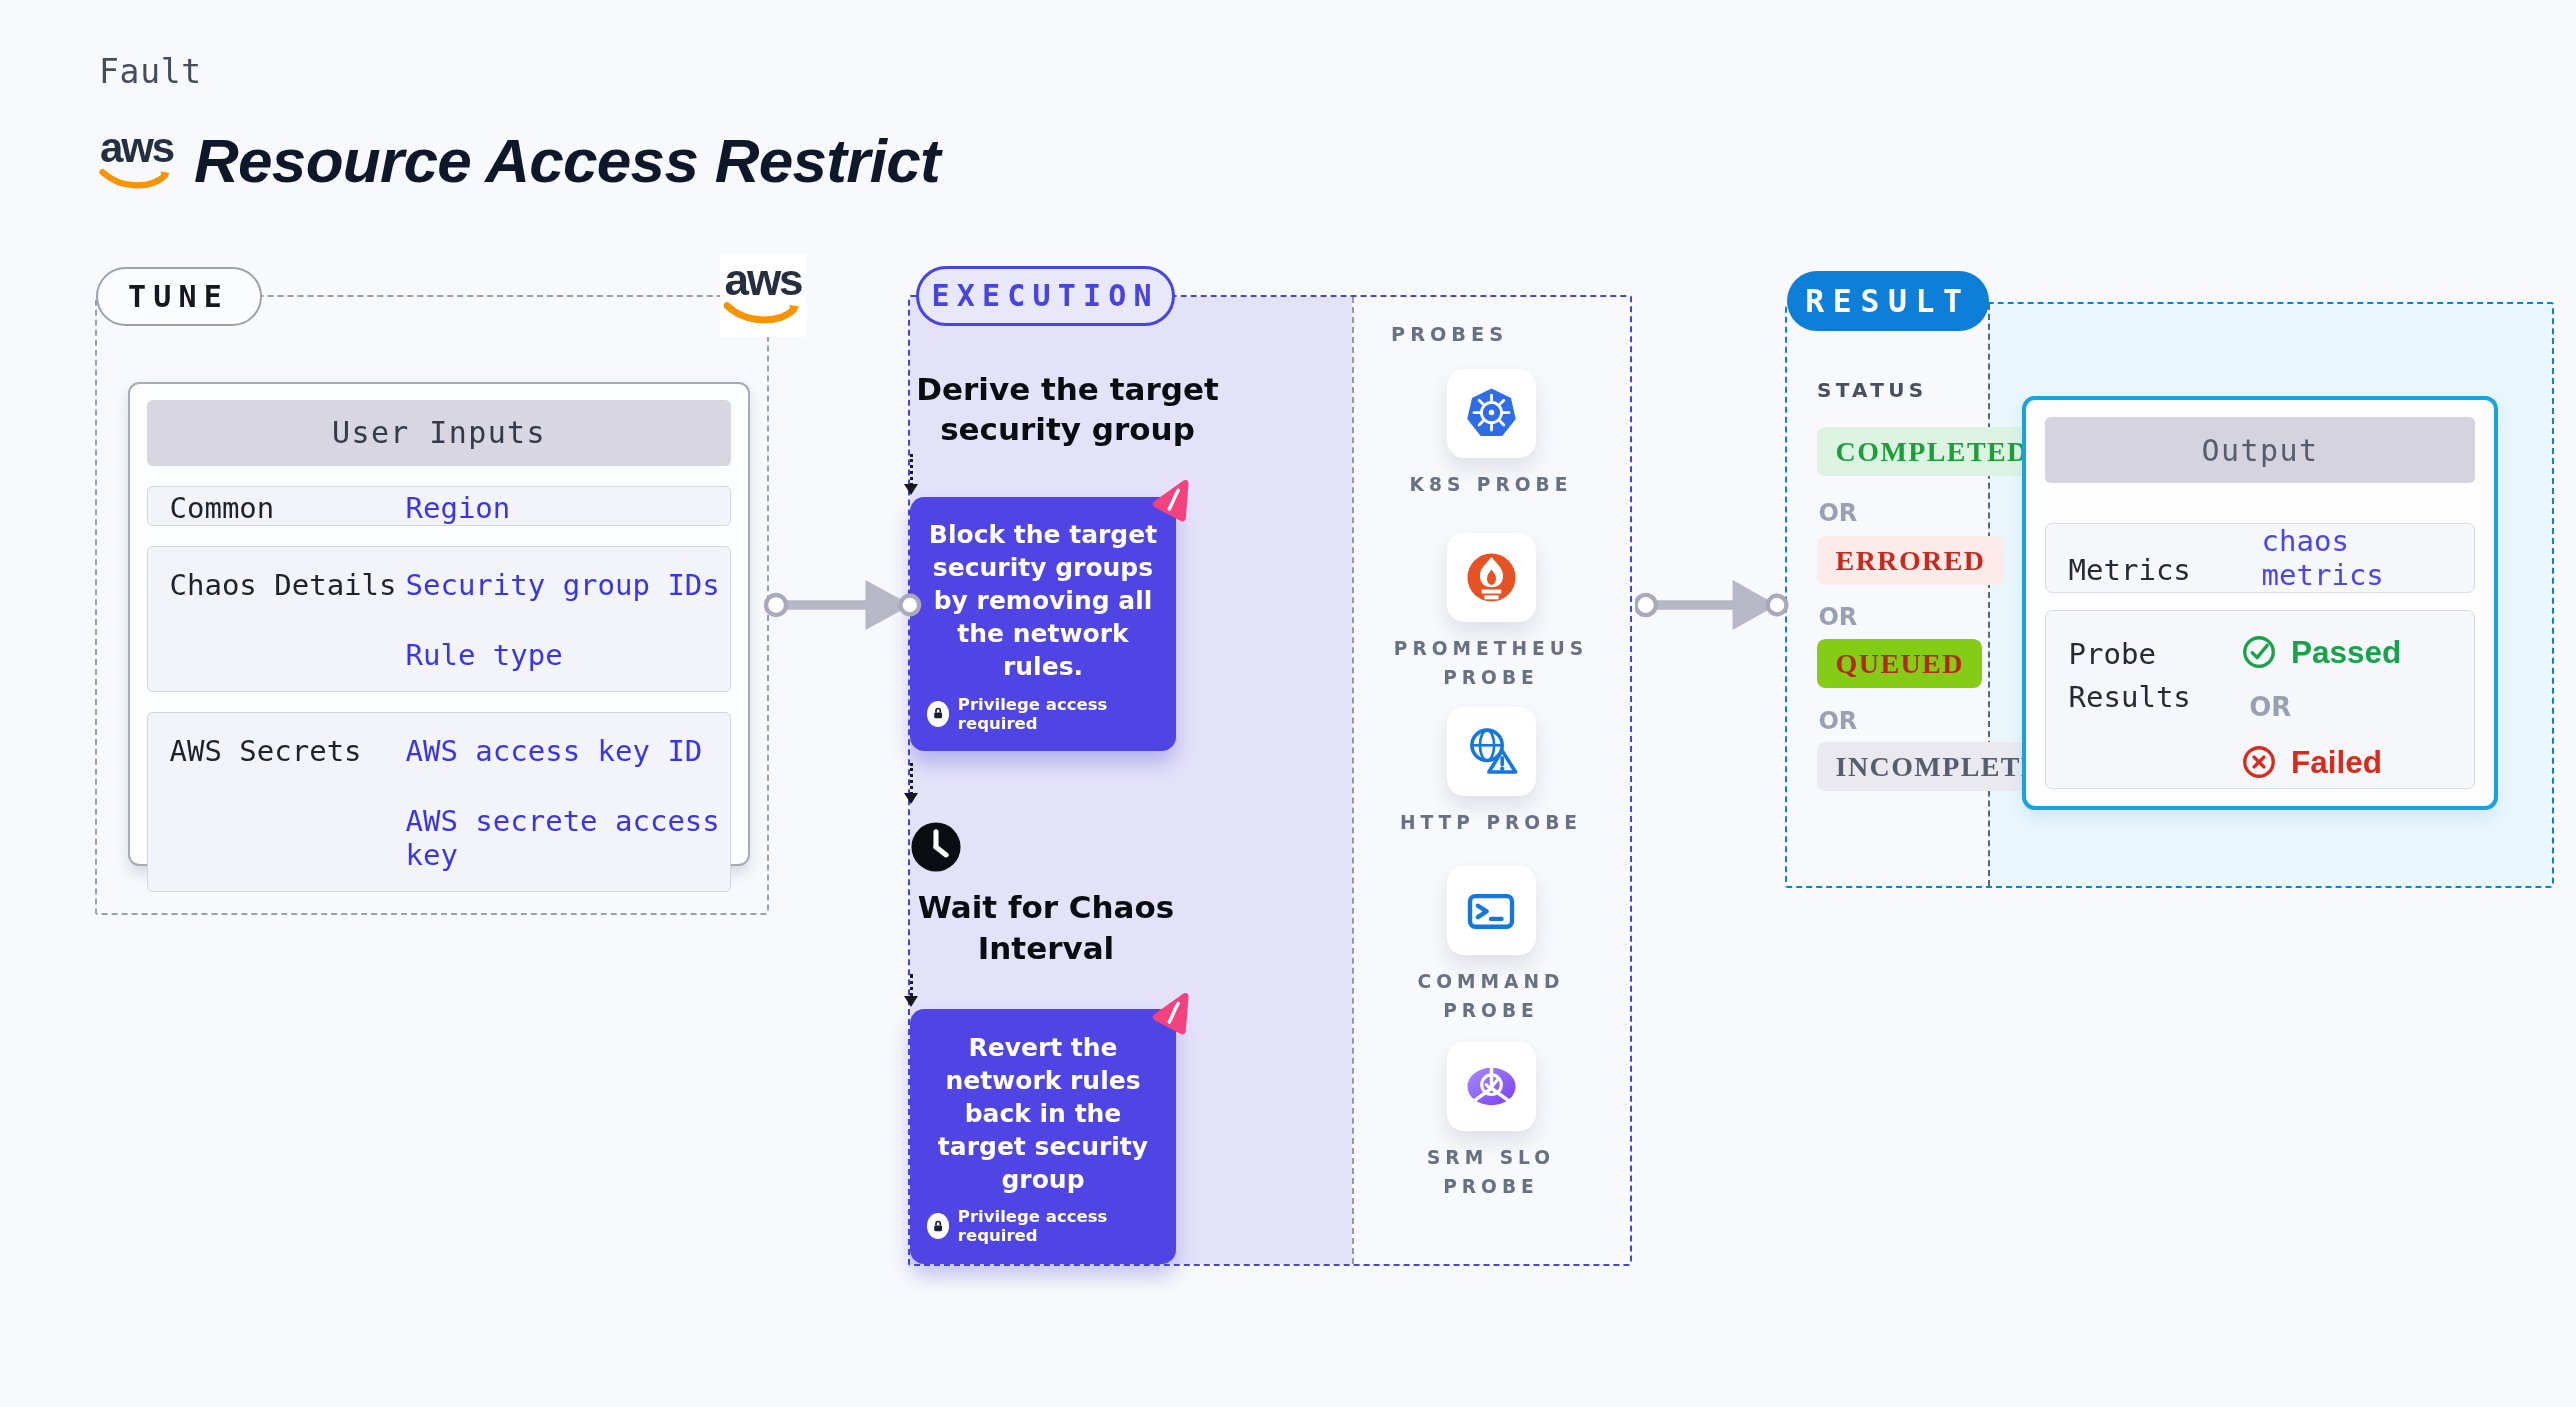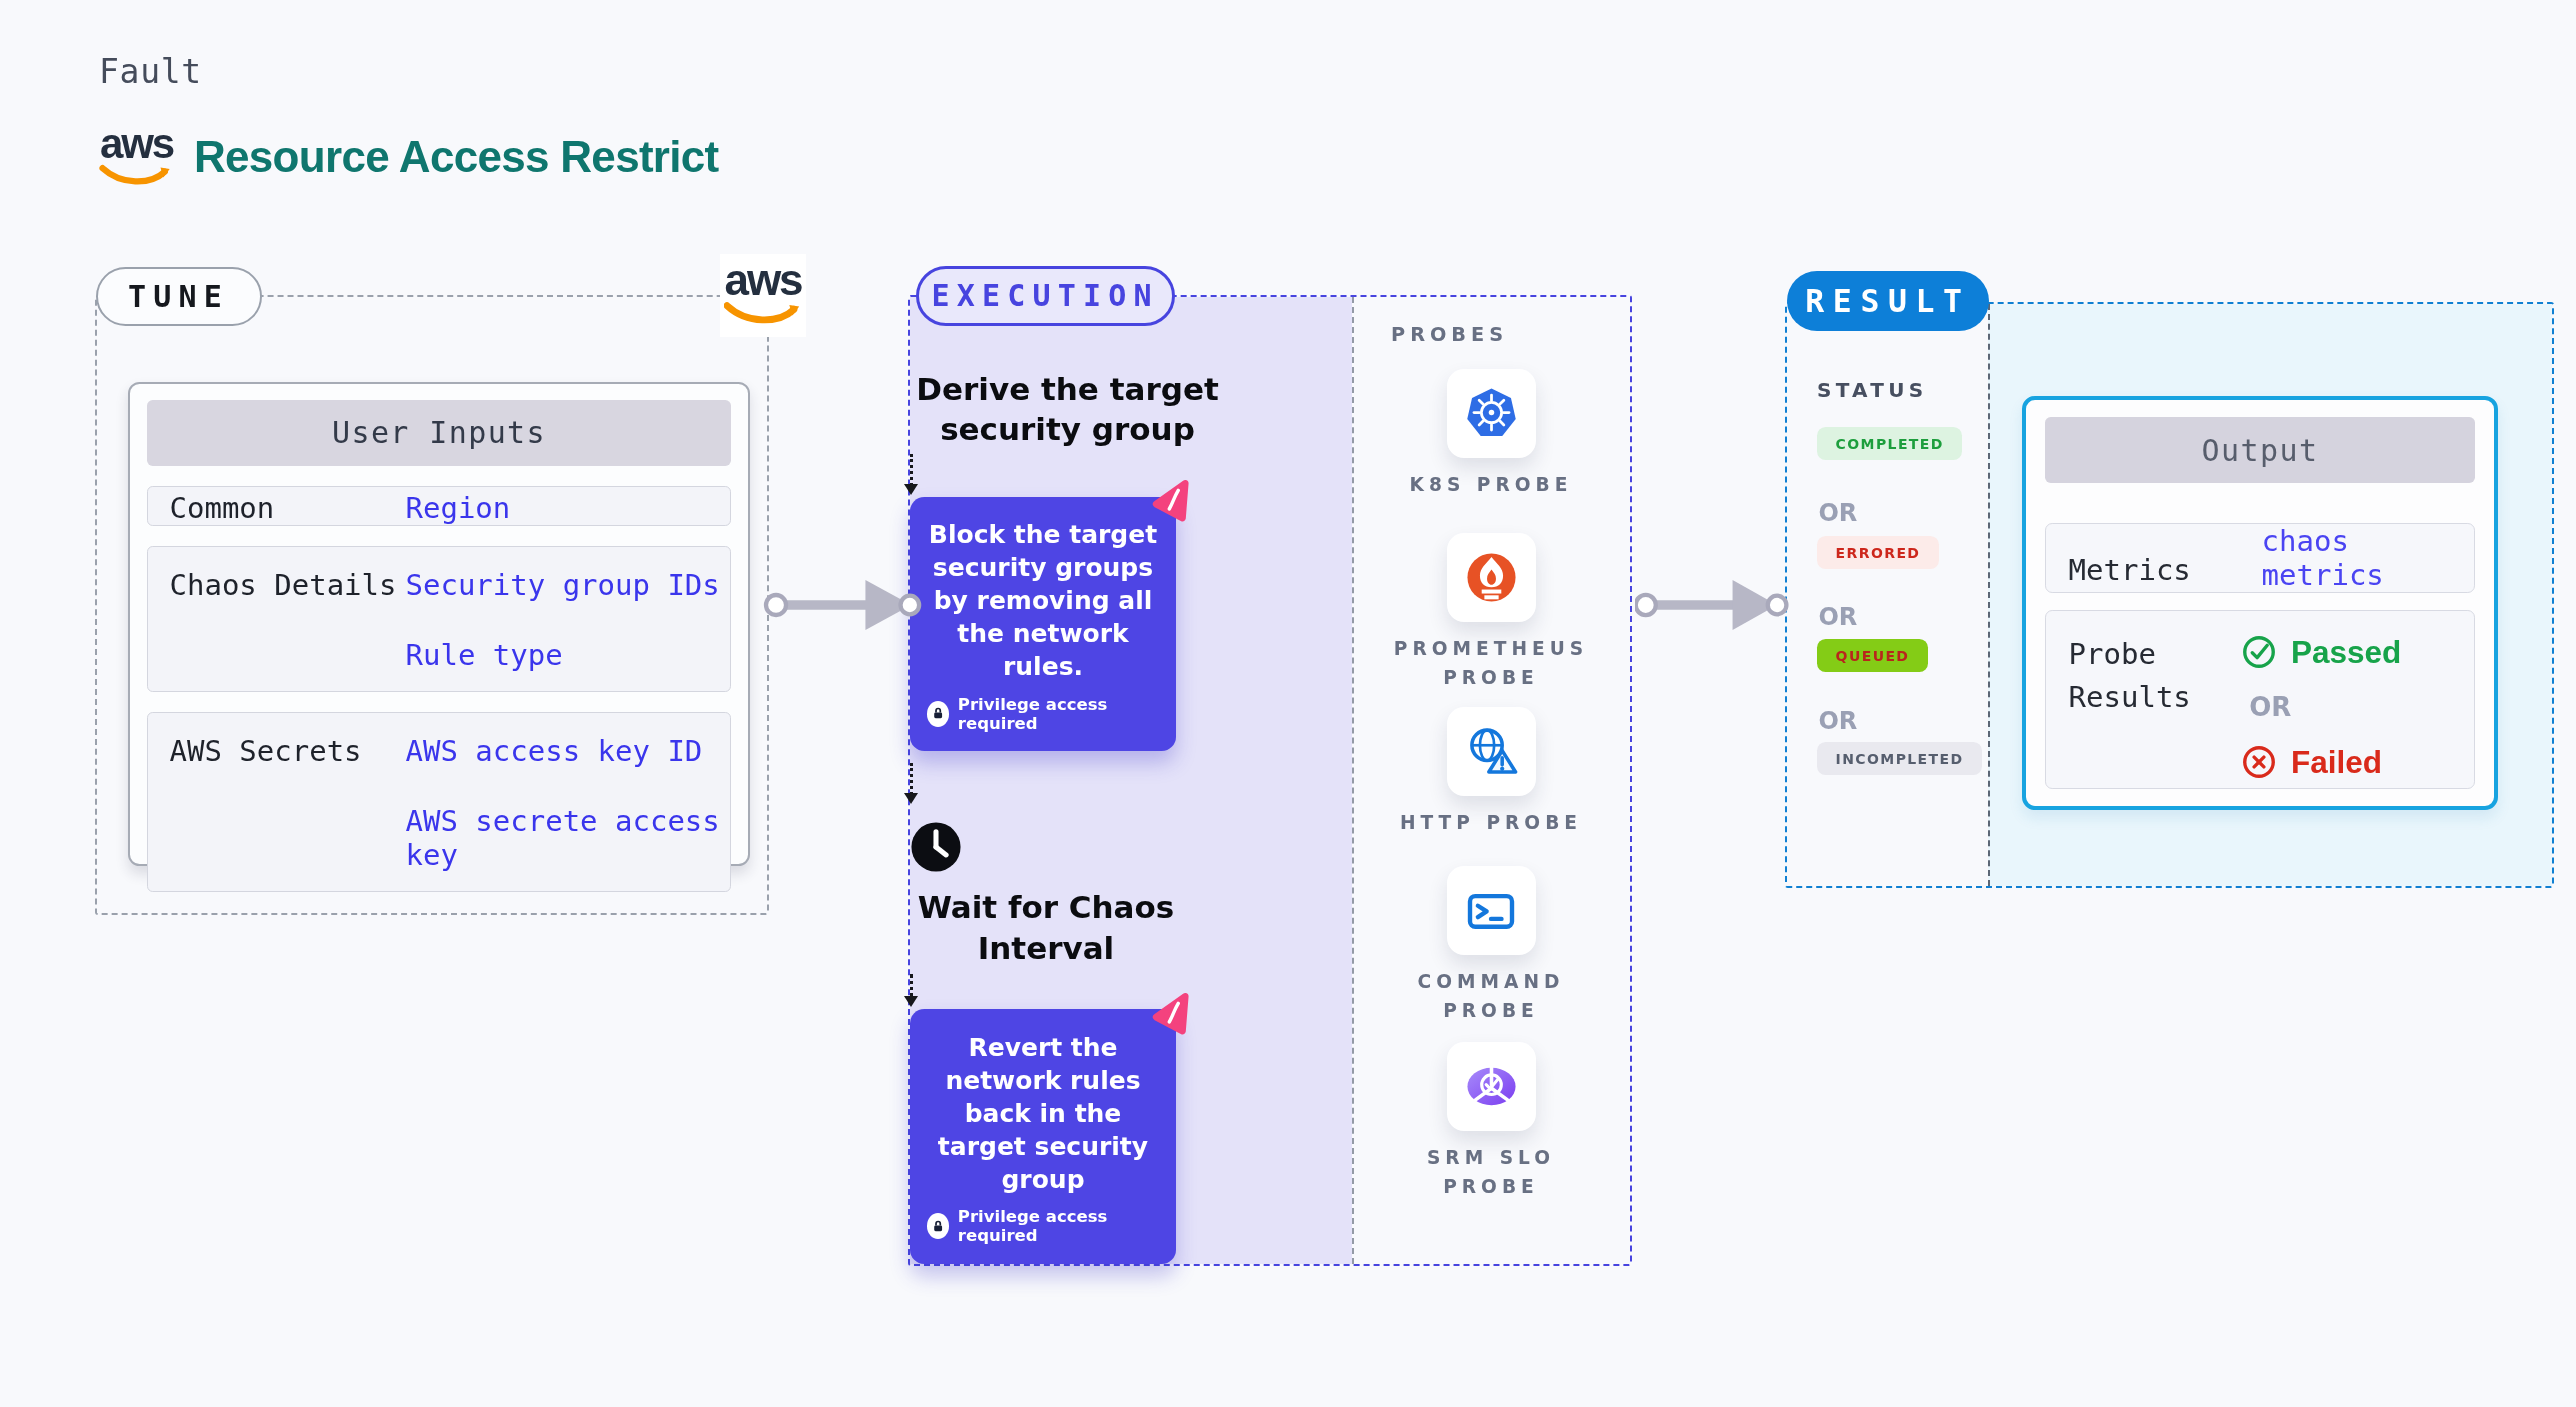--- a/index.html
+++ b/index.html
@@ -8,21 +8,21 @@
     background:#f8f9fc;
     font-family:"DejaVu Sans", sans-serif;
     overflow:hidden;
     position:relative;
   }
 
   
   .page-header { position:absolute; left:99px; top:52px; }
   .eyebrow { font-family:"DejaVu Sans Mono", monospace; font-size:33px; color:#454c5b; letter-spacing:0.7px; }
   .title-row { display:flex; align-items:center; gap:20px; margin-top:34px; }
-  .page-title { font-family:"Liberation Sans", sans-serif; font-weight:700; font-size:44px; color:#0f766e; letter-spacing:-0.7px; }
+  .page-title { font-family:"Liberation Sans", sans-serif; font-weight:700; font-size:62px; color:#0f172a; letter-spacing:-0.7px;font-style:italic; }
 
   
   .aws-logo { display:inline-flex; flex-direction:column; align-items:center; line-height:1; }
   .aws-text { font-family:"Liberation Sans", sans-serif; font-weight:700; font-size:42px; color:#242f3f; letter-spacing:-2.1px; line-height:0.9; }
   .aws-swoosh { margin-top:1.4px; }
 
   
   .pill {
     position:absolute; display:flex; align-items:center; justify-content:center;
     font-family:"DejaVu Sans Mono", monospace; font-weight:bold; border-radius:43px; z-index:6;
@@ -113,21 +113,21 @@
   .result-fill { position:absolute; left:201px; top:0; right:0; bottom:0; background:#e9f6fc; }
   .result-divider { position:absolute; left:201px; top:0; bottom:0; width:0; border-left:2.1px dashed #5b6675; }
   .result-pill {
     left:0px; top:-33px; width:202px; height:60px;
     background:#0d7fd8; color:#ffffff; font-size:31.5px; letter-spacing:8.6px;
   }
   .status-col { position:absolute; left:30px; top:0; width:170px; z-index:2; }
   .status-label { position:absolute; top:74px; left:0; font-size:20px; font-weight:bold; color:#474f60; letter-spacing:4.3px; }
   .status-badge {
     position:absolute; left:0; display:inline-flex; align-items:center;
-    border-radius:8.6px; font-size:14px; font-weight:bold; letter-spacing:1.4px; padding:8.6px 18.6px; white-space:nowrap;
+    border-radius:8.6px; font-size:28px; font-weight:bold; letter-spacing:1.4px; padding:8.6px 18.6px; white-space:nowrap;font-family:Liberation Serif, serif;
   }
   .badge-completed { top:123px; background:#ddf3e1; color:#1d9e3d; }
   .badge-errored   { top:232px; background:#fcebe9; color:#cd271c; }
   .badge-queued    { top:335px; background:#84cc16; color:#b9261c; }
   .badge-incompleted { top:438px; background:#e9e9ef; color:#565e6e; }
   .status-or { position:absolute; left:1.4px; font-size:24px; font-weight:bold; color:#9aa0b4; }
   .or-1 { top:195px; } .or-2 { top:299px; } .or-3 { top:403px; }
 
   .output-card {
     position:absolute; left:235px; top:92px; width:476px; height:414px;

